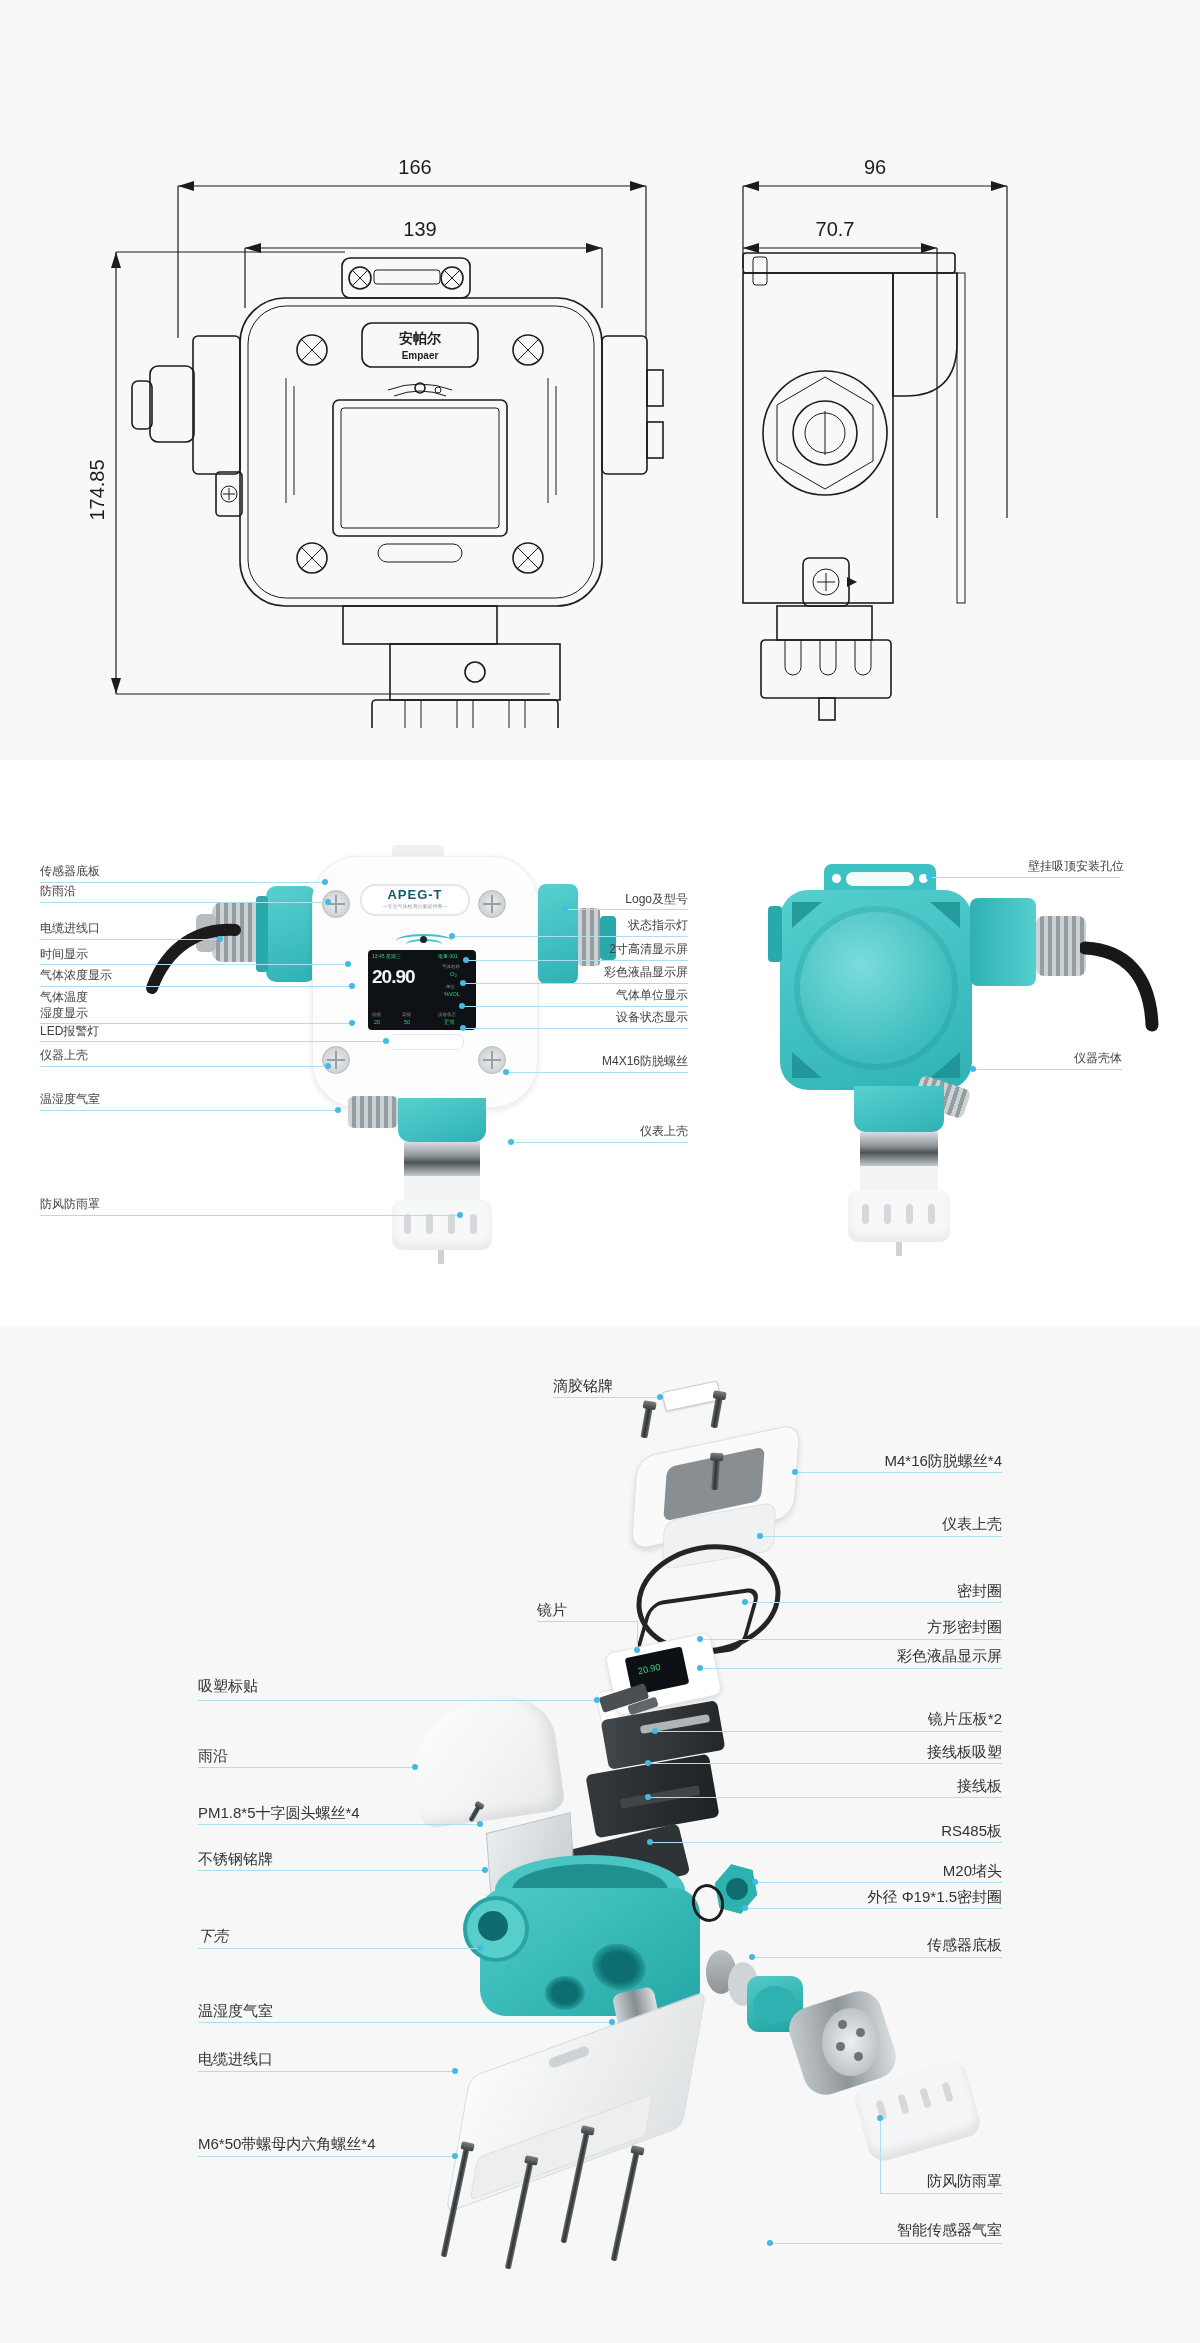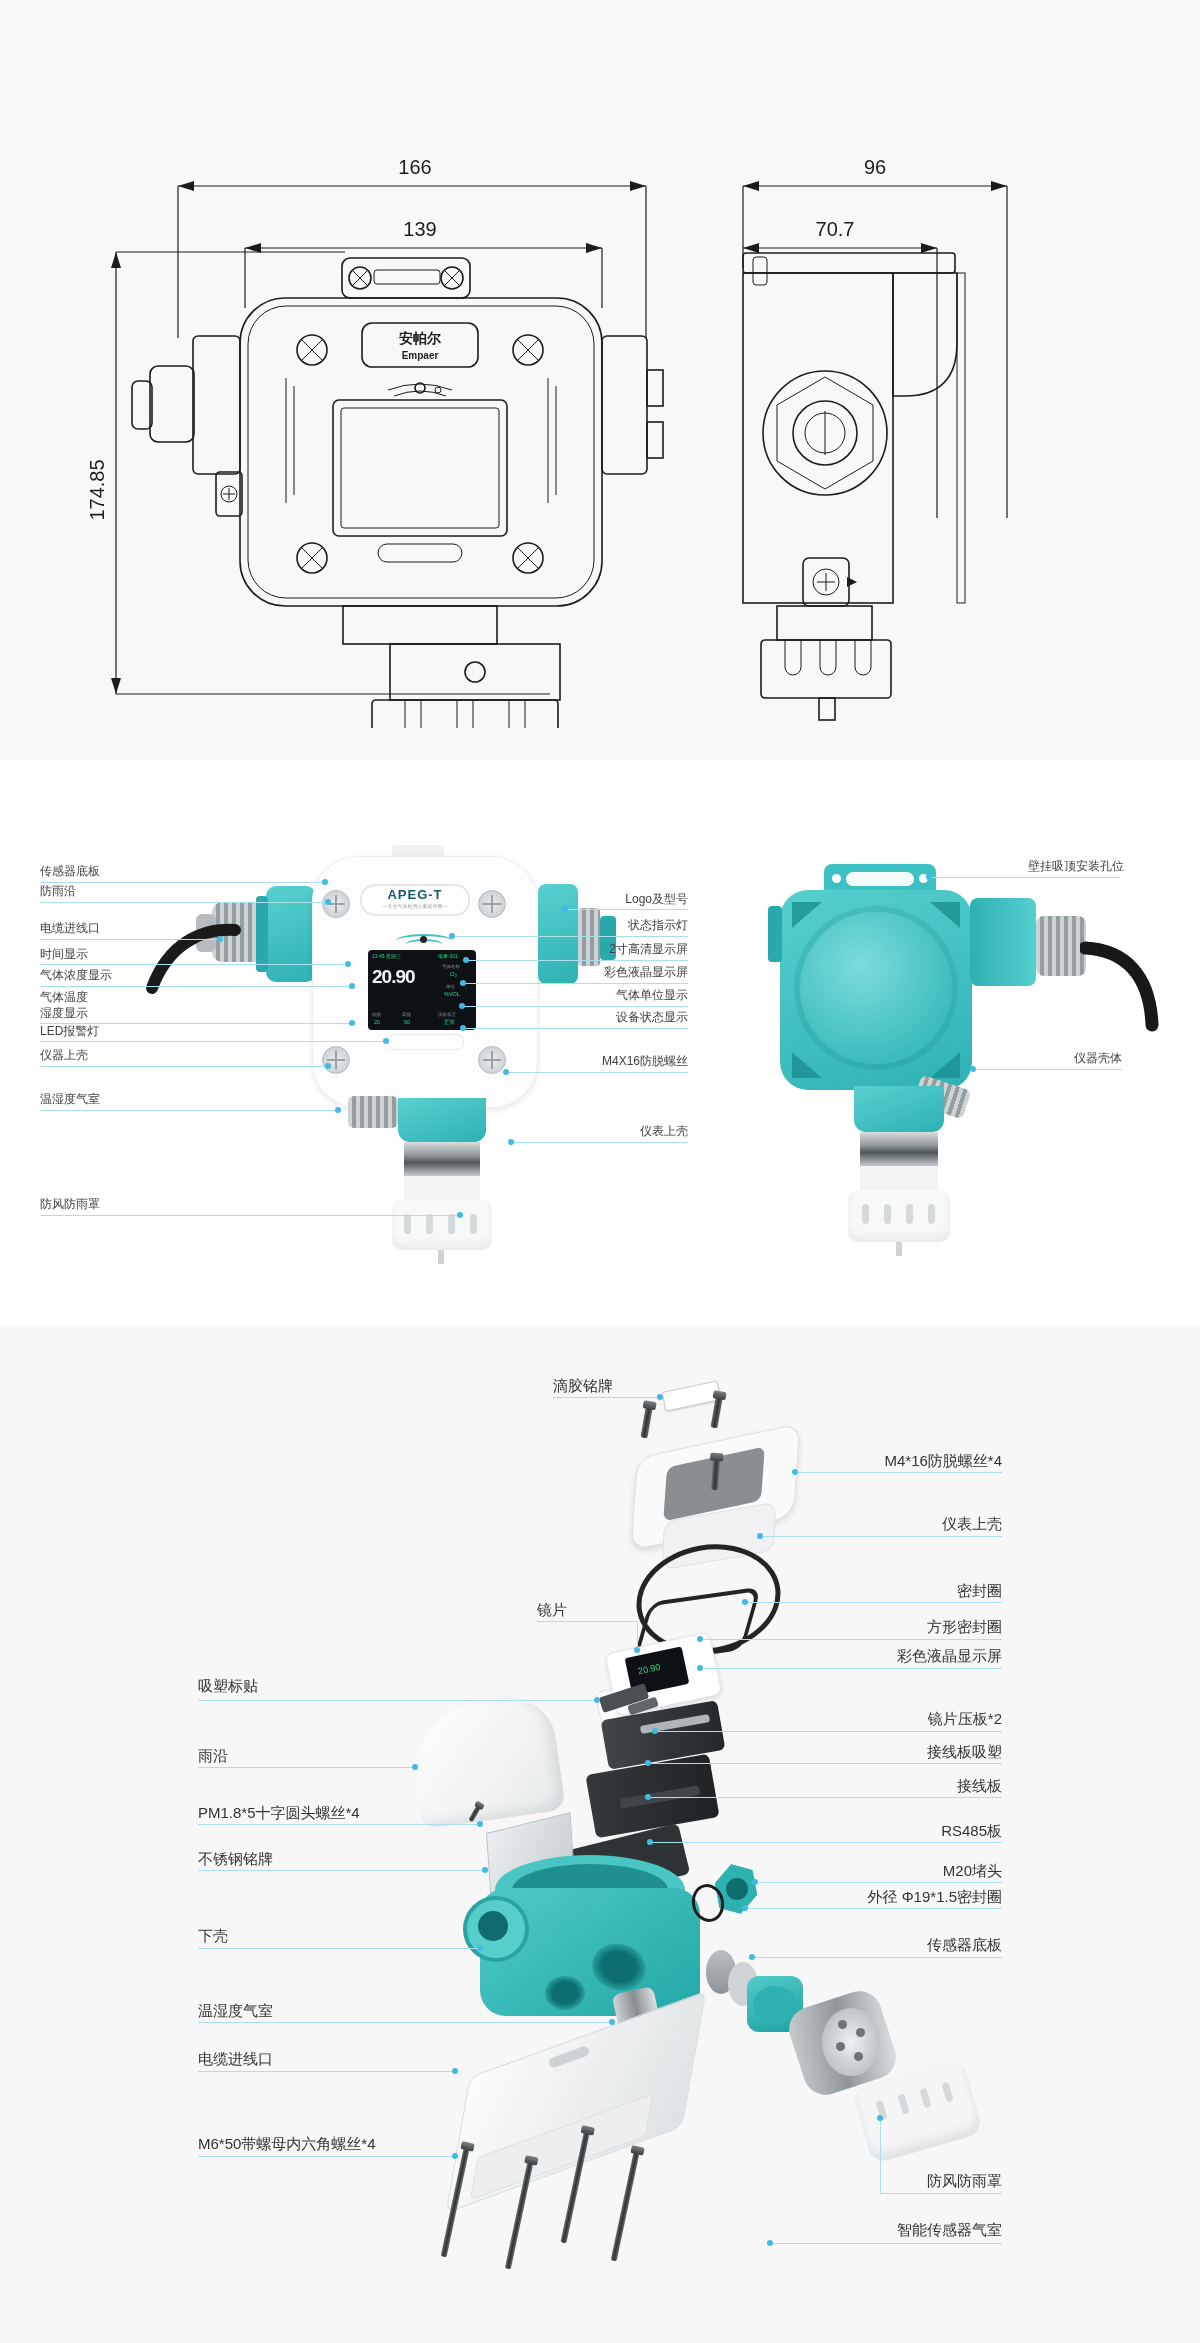--- a/index.html
+++ b/index.html
@@ -423,21 +423,21 @@
     <div class="dot" style="left:597px;top:1700px;"></div>
   <div class="lbl l3" style="left:198px;top:1747px;">雨沿</div>
   <div class="ln" style="left:198px;top:1767px;width:217px;"></div>
     <div class="dot" style="left:415px;top:1767px;"></div>
   <div class="lbl l3" style="left:198px;top:1804px;">PM1.8*5十字圆头螺丝*4</div>
   <div class="ln" style="left:198px;top:1824px;width:282px;"></div>
     <div class="dot" style="left:480px;top:1824px;"></div>
   <div class="lbl l3" style="left:198px;top:1850px;">不锈钢铭牌</div>
   <div class="ln" style="left:198px;top:1870px;width:287px;"></div>
     <div class="dot" style="left:485px;top:1870px;"></div>
-  <div class="lbl l3" style="left:198px;top:1927px;">下壳</div>
+  <div class="lbl l3" style="left:198px;top:1927px;font-style:italic;">下壳</div>
   <div class="ln" style="left:198px;top:1948px;width:282px;"></div>
     <div class="dot" style="left:480px;top:1948px;"></div>
   <div class="lbl l3" style="left:198px;top:2002px;">温湿度气室</div>
   <div class="ln" style="left:198px;top:2022px;width:414px;"></div>
     <div class="dot" style="left:612px;top:2022px;"></div>
   <div class="lbl l3" style="left:198px;top:2050px;">电缆进线口</div>
   <div class="ln" style="left:198px;top:2071px;width:257px;"></div>
     <div class="dot" style="left:455px;top:2071px;"></div>
   <div class="lbl l3" style="left:198px;top:2135px;">M6*50带螺母内六角螺丝*4</div>
   <div class="ln" style="left:198px;top:2156px;width:257px;"></div>

